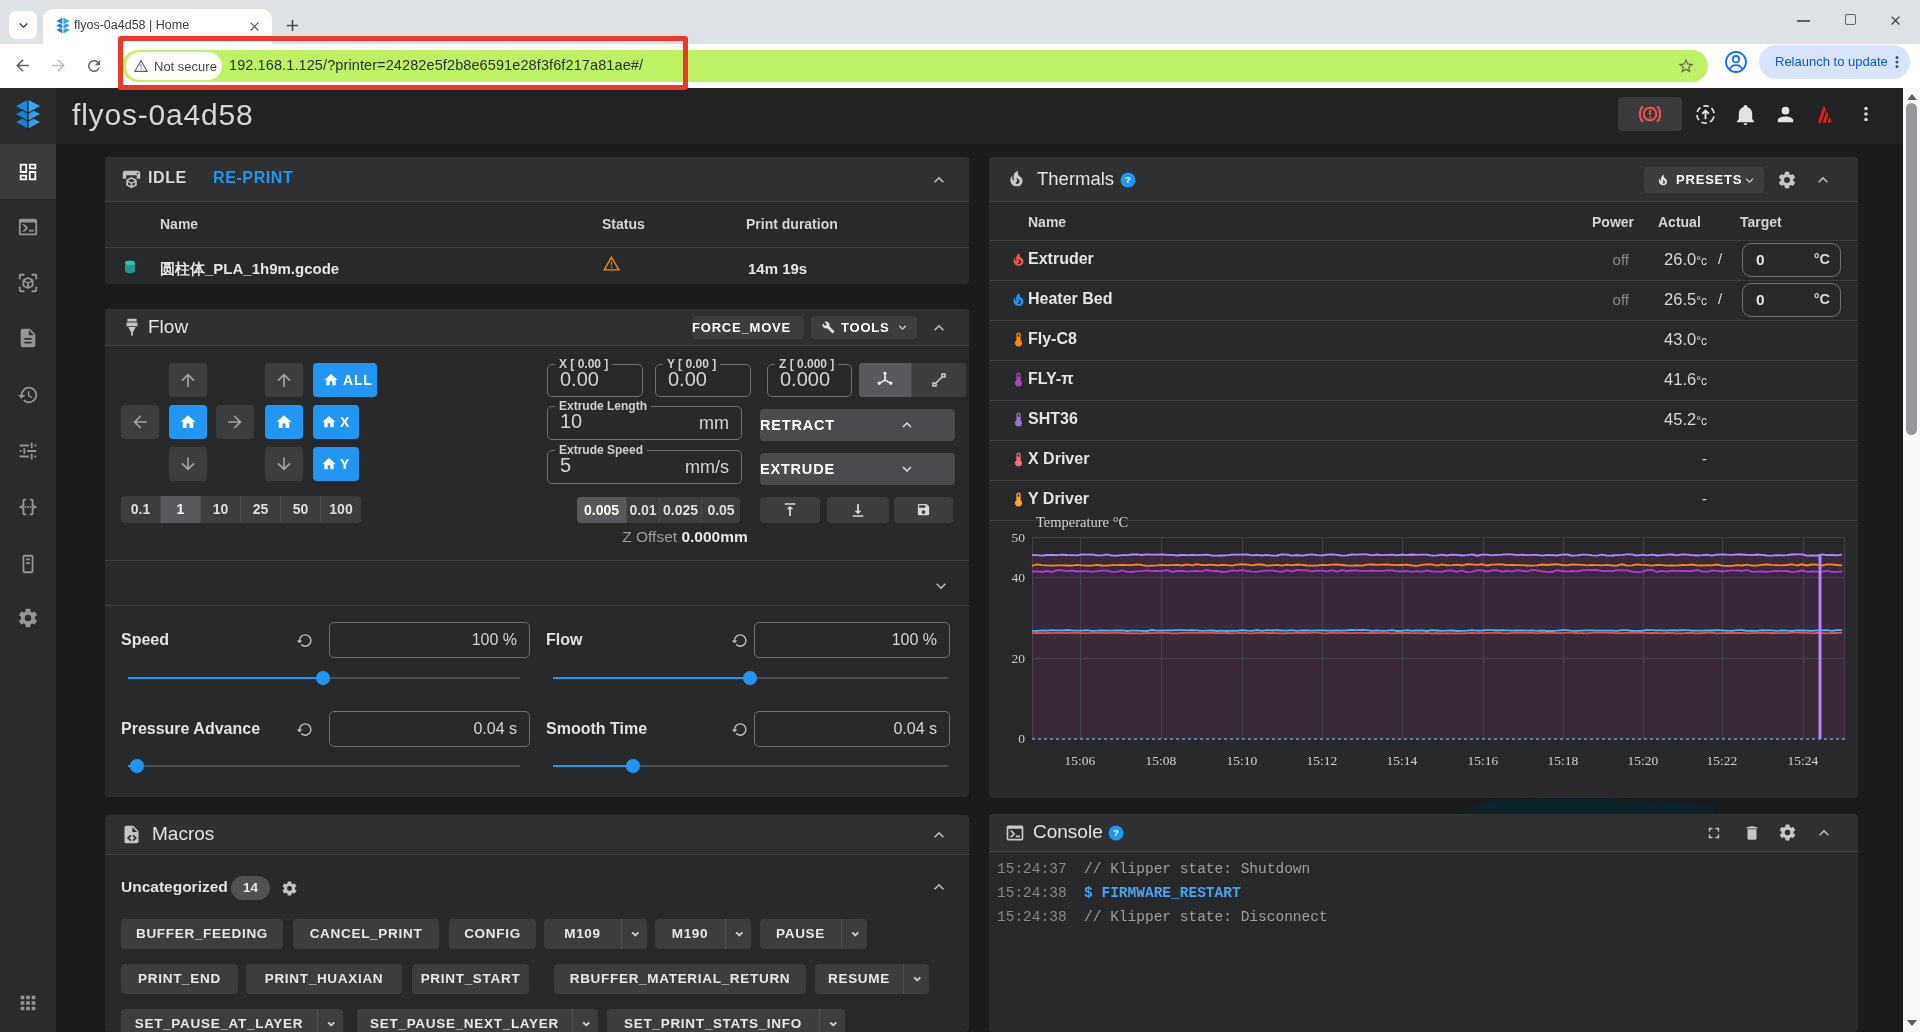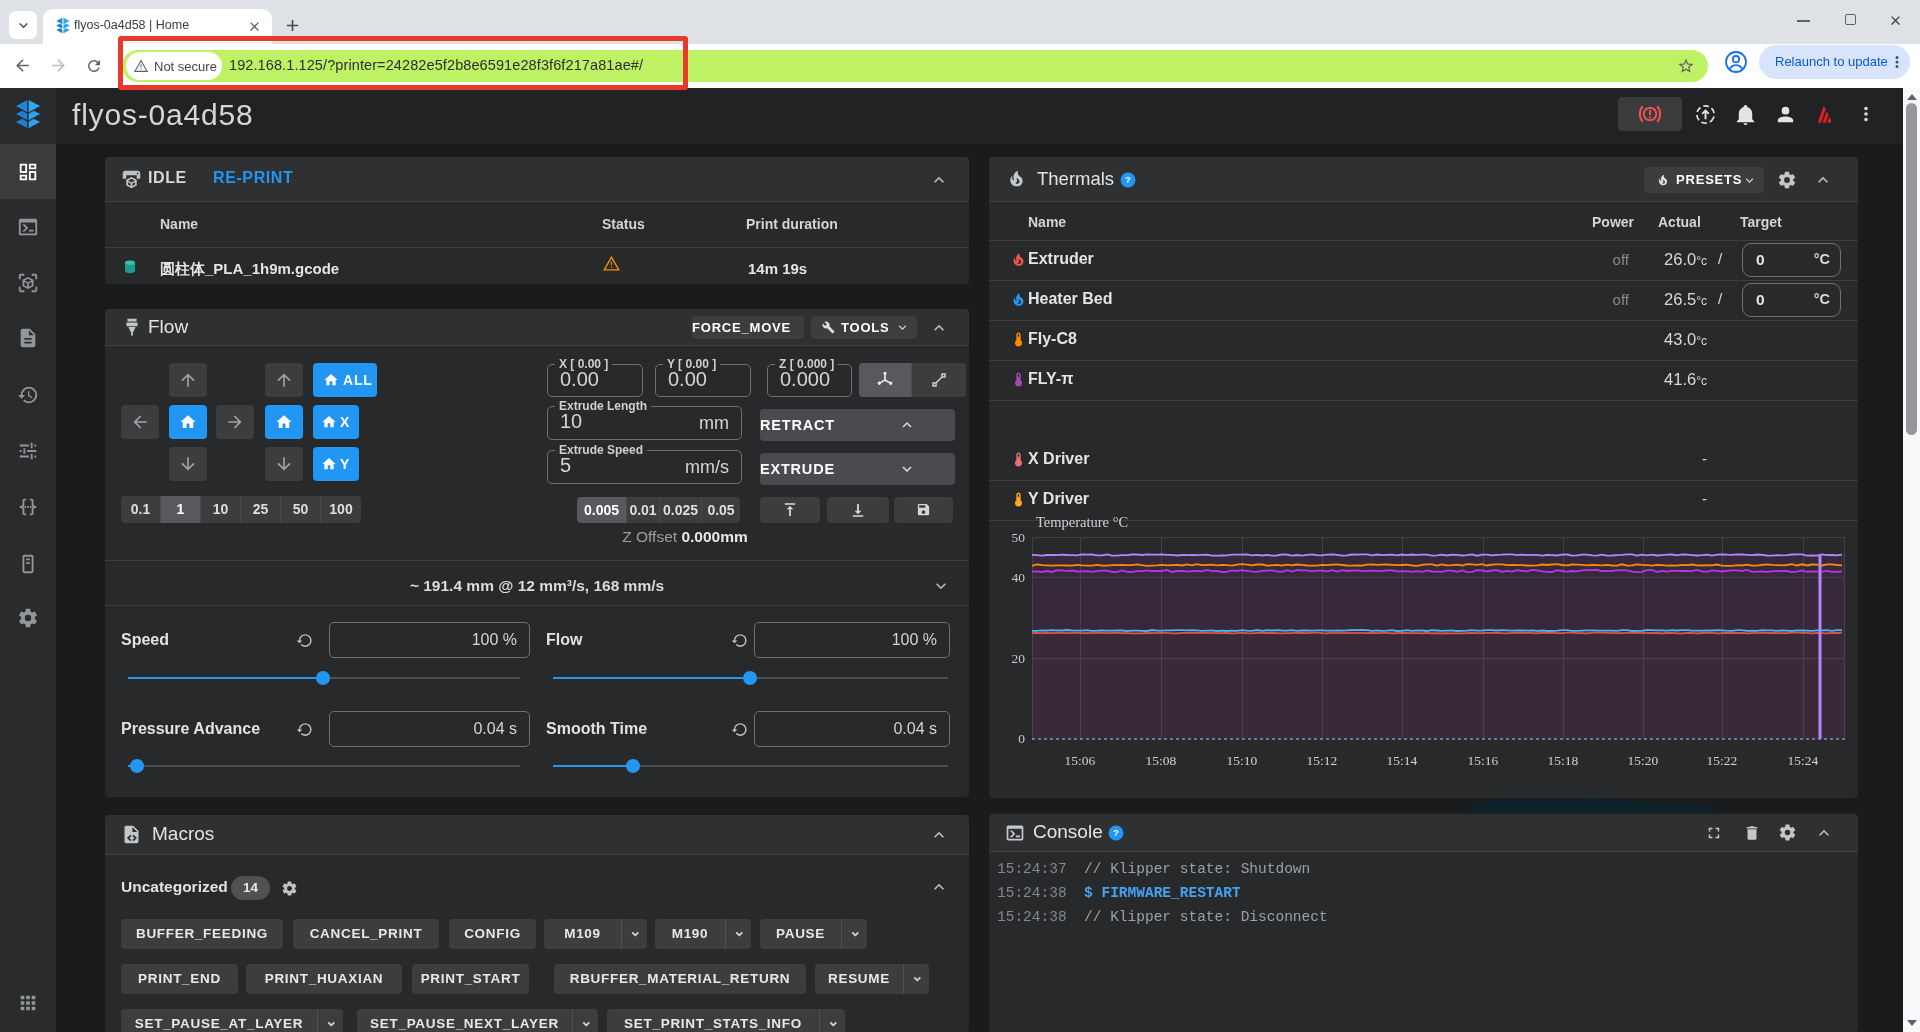--- a/index.html
+++ b/index.html
@@ -531,21 +531,20 @@
           <use href="#i-downbar"></use>
         </svg>
       </div>
     <div class="btn zb3" style="left:789px; top:188px; width:59px; height:26px;">
         <svg class="u" style="left:22px;top:5px;color:#d7d7d7;" width="15" height="15">
           <use href="#i-save"></use>
         </svg>
       </div>
     <span style="position:absolute; left:400px; width:360px; top:219px; text-align:center; font-size:15.5px; color:#9e9e9e;">Z Offset <b style="color:#e8e8e8;">0.000mm</b></span>
     <div class="divider" style="top:251px;"></div>
-    <div style="position:absolute; left:0; right:0; top:268px; text-align:center; font-size:15.5px; font-weight:bold; color:#dcdcdc;">~ 191.4 mm @ 12 mm³/s, 168 mm/s</div>
     <svg class="u" style="left:826px;top:267px;color:#b5b5b5;" width="20" height="20">
         <use href="#i-chevd"></use>
       </svg>
     <div class="divider" style="top:296px;"></div>
 
     <span style="position:absolute; left:16px; top:322px; font-size:16px; font-weight:bold; color:#e2e2e2;">Speed</span>
     <svg class="u" style="left:191px;top:323px;color:#c2c2c2;" width="17" height="17">
         <use href="#i-restore"></use>
       </svg>
     <svg class="u" style="left:626px;top:323px;color:#c2c2c2;" width="17" height="17">
@@ -712,20 +711,28 @@
         <span class="nm">Fly-C8</span>
       <span class="act">43.0<small>°c</small></span>
       <div class="divider" style="top:40px;"></div>
     </div>
     <div class="trow" style="top:203px;">
       <svg class="u" style="left:21px;top:11px;color:#ab47bc;" width="17" height="17">
           <use href="#i-thermo"></use>
         </svg>
         <span class="nm">FLY-π</span>
       <span class="act">41.6<small>°c</small></span>
+      <div class="divider" style="top:40px;"></div>
+    </div>
+    <div class="trow" style="top:243px;">
+      <svg class="u" style="left:21px;top:11px;color:#9575cd;" width="17" height="17">
+          <use href="#i-thermo"></use>
+        </svg>
+        <span class="nm">SHT36</span>
+      <span class="act">45.2<small>°c</small></span>
       <div class="divider" style="top:40px;"></div>
     </div>
     <div class="trow" style="top:283px;">
       <svg class="u" style="left:21px;top:11px;color:#e57373;" width="17" height="17">
           <use href="#i-thermo"></use>
         </svg>
         <span class="nm">X Driver</span>
       <span class="act" style="font-size:15px;">-</span>
       <div class="divider" style="top:40px;"></div>
     </div>

